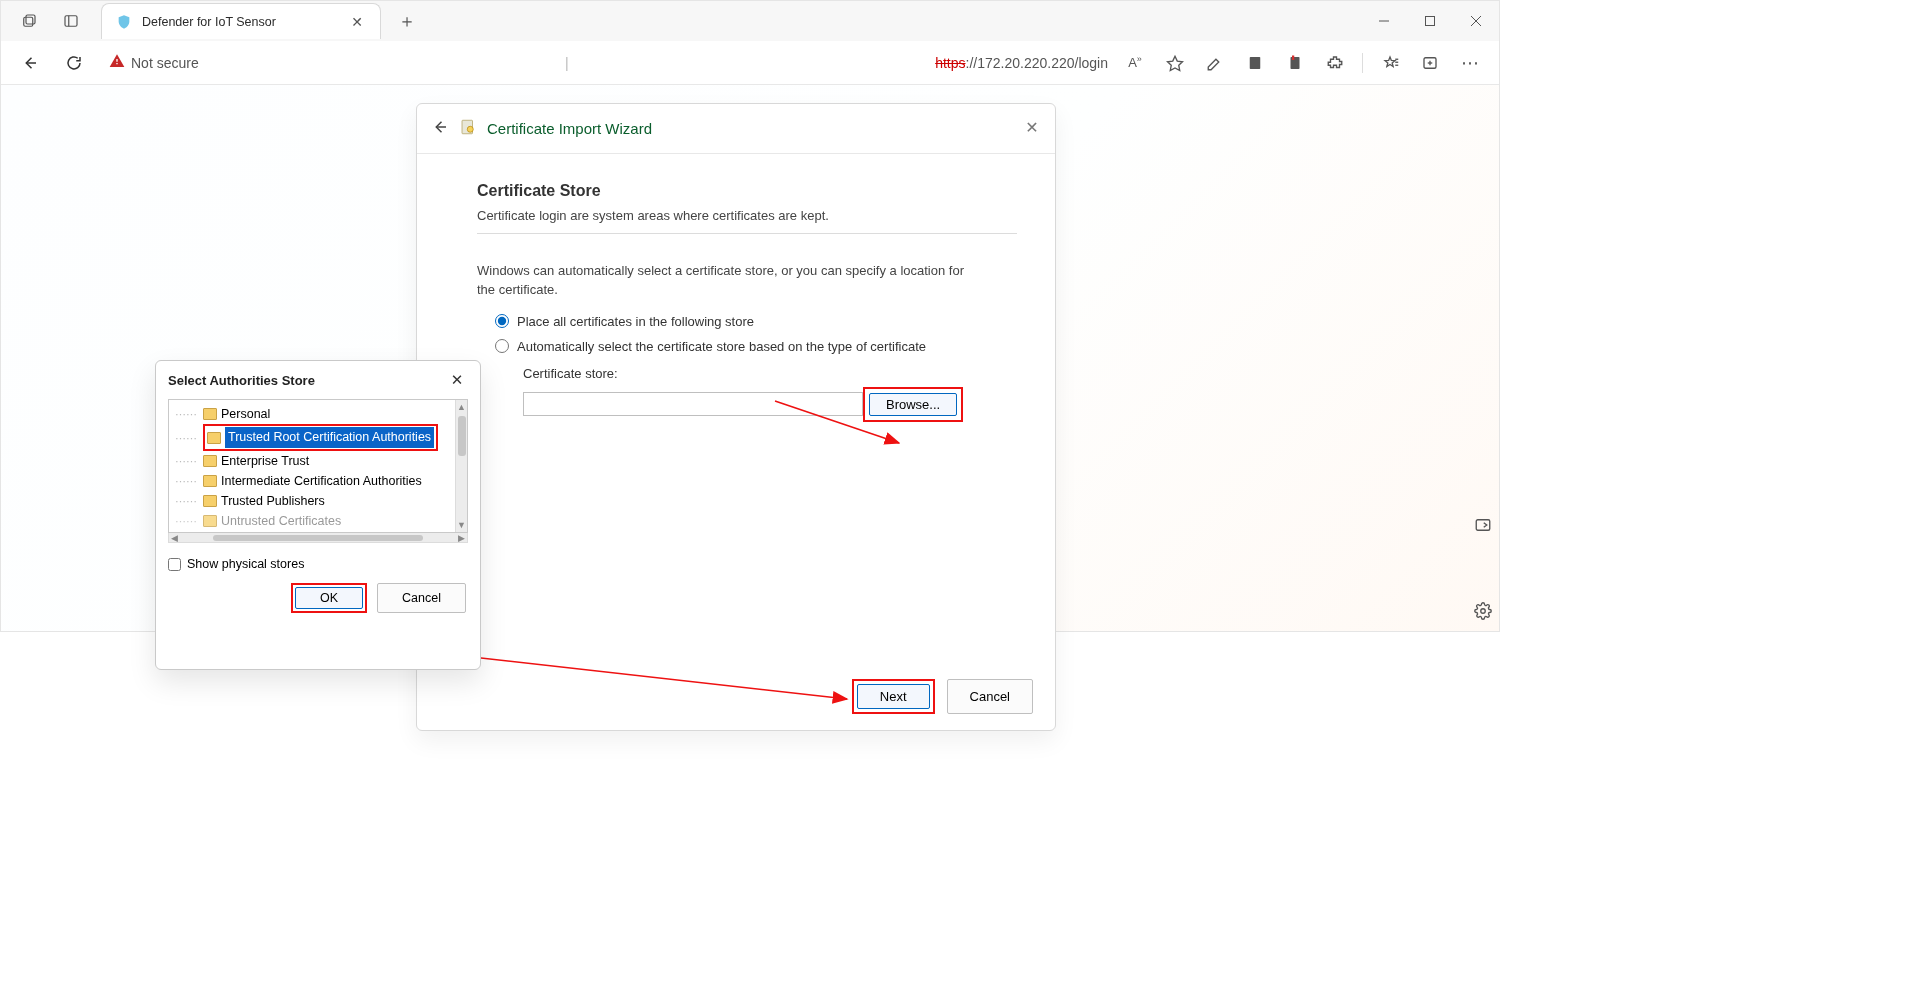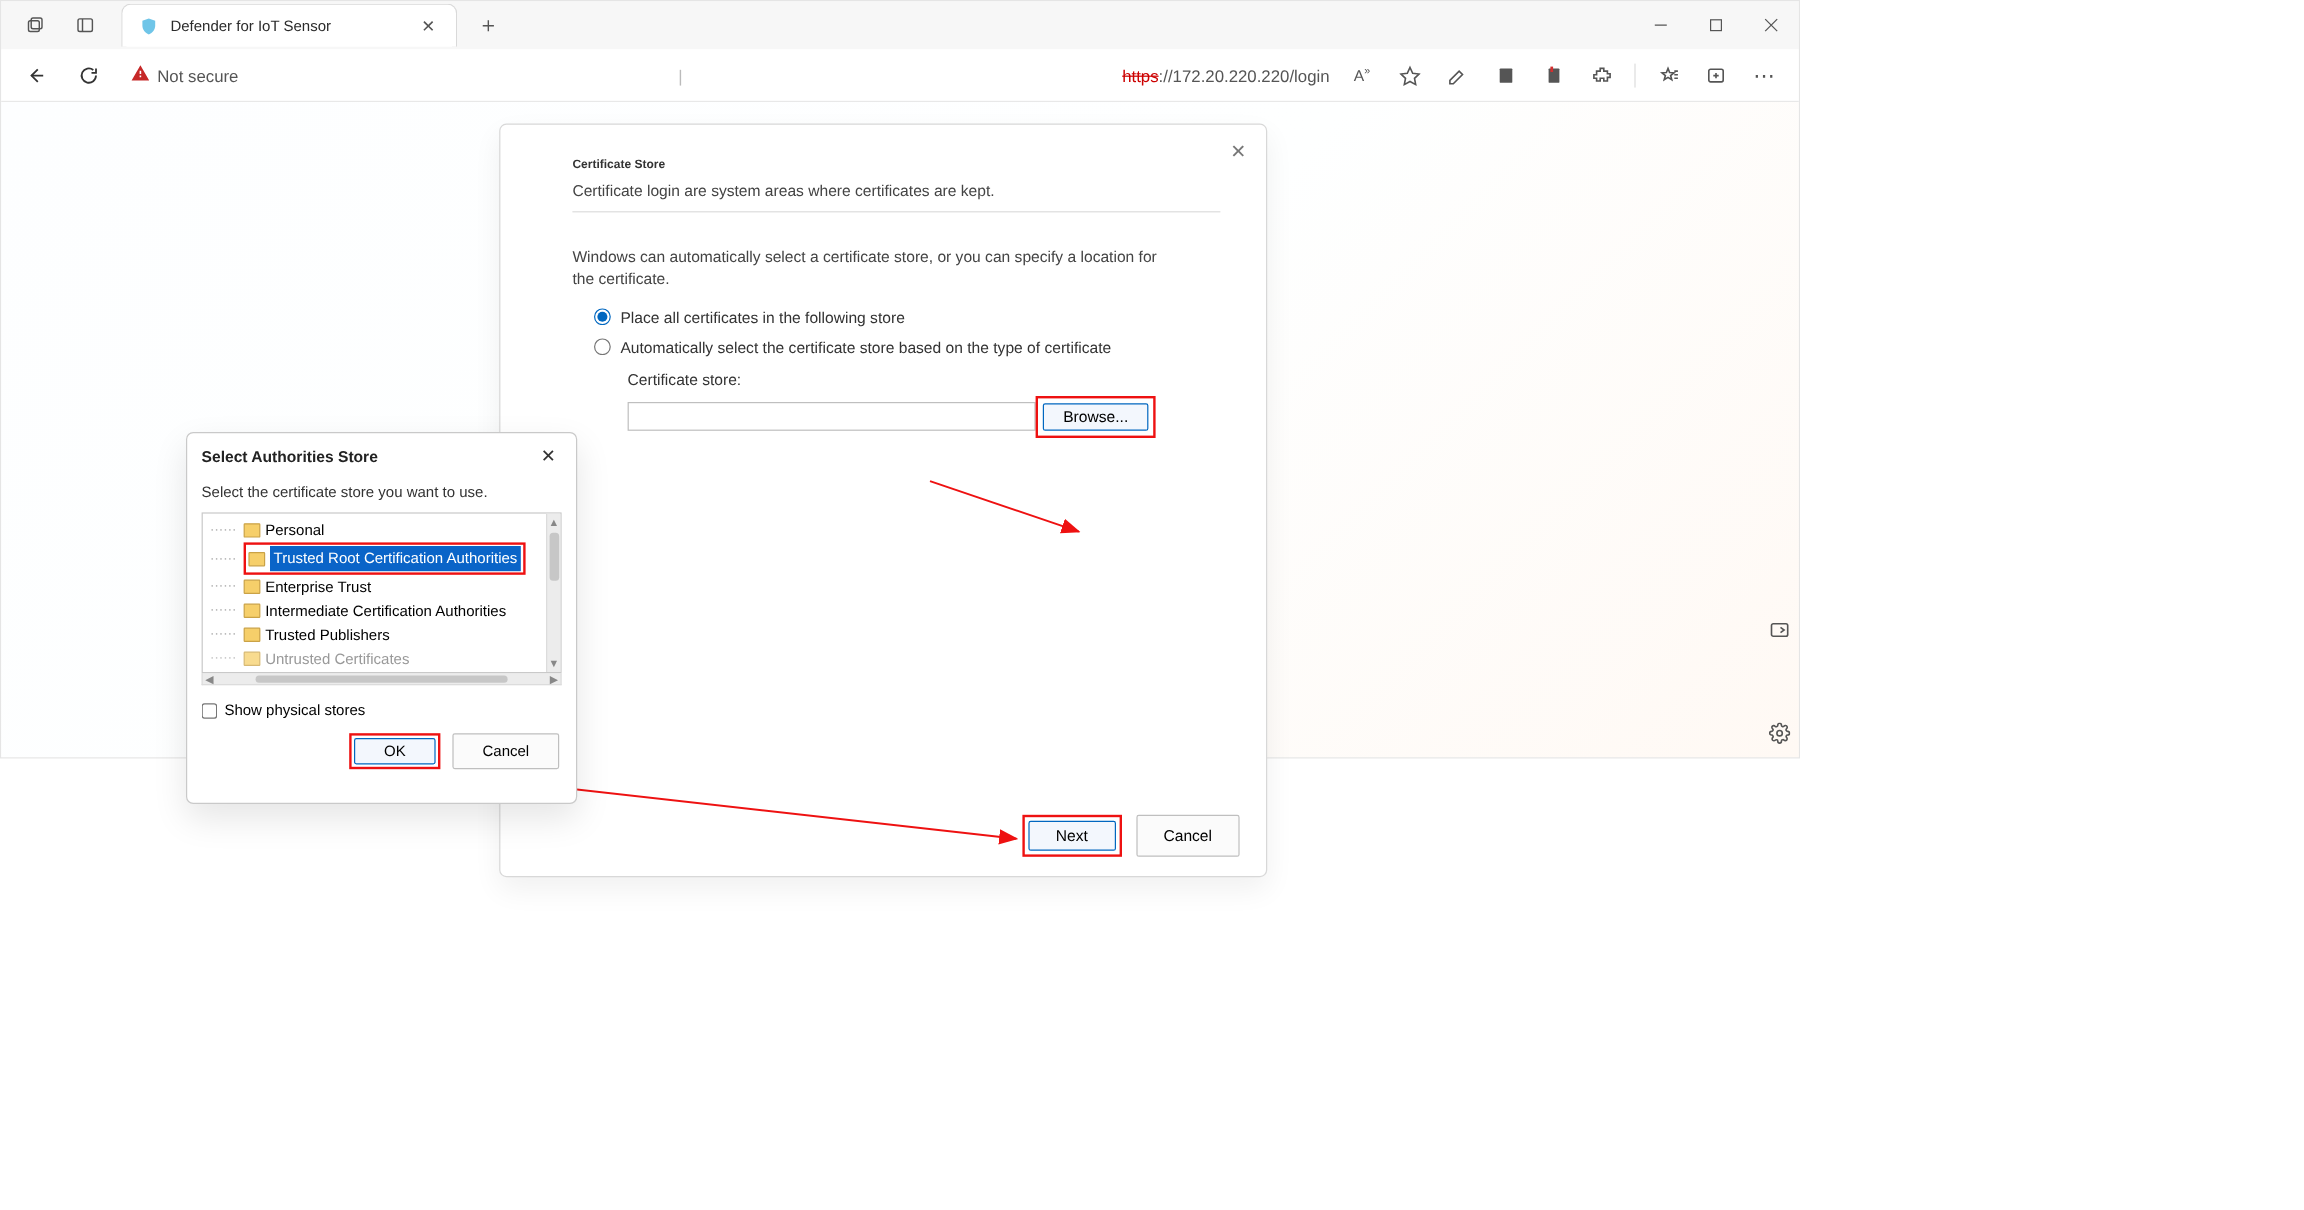--- a/index.html
+++ b/index.html
@@ -36,21 +36,21 @@
 
 .viewport { position:relative; width:100%; height:calc(100% - 84px); background:linear-gradient(135deg,#fdfeff 0%, #feffff 55%, #fff9f4 100%); }
 
 
 .wizard { position:absolute; left:415px; top:18px; width:640px; height:628px; background:#fff; border:1px solid #d8d8d8; border-radius:6px; box-shadow:0 10px 24px rgba(0,0,0,.06); }
 .wizard .close-x { position:absolute; right:12px; top:12px; width:22px; height:22px; display:flex; align-items:center; justify-content:center; color:#777; font-size:16px;}
 .wizard .whead { display:flex; align-items:center; gap:10px; padding:14px 20px 14px 14px; border-bottom:1px solid #e8e8e8; font-size:15px; color:#0a5d2c; }
 .wizard .whead .back { color:#444; }
 .wizard .whead .wtitle { color:#0a5d2c; font-weight:400; }
 .wizard .wbody { padding:28px 40px 0 60px; font-size:13px; color:#333; }
-.wizard .wbody h3 { font-size:10px; font-weight:700; margin-bottom:8px; }
+.wizard .wbody h3 { font-size:16px; font-weight:700; margin-bottom:8px; }
 .wizard .wbody .desc { color:#444; margin-bottom:10px; }
 .wizard .divider { height:1px; background:#dcdcdc; margin:6px 0 28px 0; width:540px;}
 .wizard .intro { color:#444; line-height:1.45; max-width:500px; }
 .wizard .opts { margin:14px 0 0 18px; }
 .wizard .optrow { display:flex; align-items:center; gap:8px; margin-bottom:10px; font-size:13px;}
 .wizard input[type=radio]{ width:14px; height:14px; accent-color:#0067c0;}
 .wizard .store-label { margin:12px 0 6px 28px; font-size:13px; }
 .wizard .store-row { display:flex; align-items:center; margin-left:28px;}
 .wizard .store-input { width:340px; height:24px; border:1px solid #bfbfbf; background:#fff; }
 .wizard .browse-wrap { border:2px solid #e11; padding:4px; }
@@ -221,20 +221,35 @@
           </svg>
         </div>
       <div class="ico" style="font-size:18px;">⋯</div>
     </div>
   </div>
 
   <div class="viewport">
 
     <div class="wizard">
       <div class="close-x">✕</div>
+      <div class="whead">
+        <span class="back">
+          <svg width="18" height="18" viewBox="0 0 24 24" fill="none" stroke="currentColor" stroke-width="2">
+              <polyline points="14 5 7 12 14 19"></polyline>
+              <line x1="7" y1="12" x2="20" y2="12"></line>
+            </svg>
+        </span>
+        <span>
+          <svg width="18" height="18" viewBox="0 0 24 24">
+              <rect x="4" y="3" width="14" height="18" rx="1" fill="#e8e7d8" stroke="#b0a060"></rect>
+              <circle cx="15" cy="15" r="4" fill="#f6d25a" stroke="#b88b10"></circle>
+            </svg>
+        </span>
+        <span class="wtitle">Certificate Import Wizard</span>
+      </div>
 
       <div class="wbody">
         <h3>Certificate Store</h3>
         <div class="desc">Certificate login are system areas where certificates are kept.</div>
         <div class="divider"></div>
         <div class="intro">Windows can automatically select a certificate store, or you can specify a location for the certificate.</div>
 
         <div class="opts">
           <div class="optrow">
             <input type="radio" name="store" checked="" style="">
@@ -260,21 +275,20 @@
         </span>
         <button class="btn">Cancel</button>
       </div>
     </div>
 
     <div class="selcert">
       <div class="shead">
         <span>Select Authorities Store</span>
         <span class="sx">✕</span>
       </div>
-      <div class="sprompt">Select the certificate store you want to use.</div>
 
       <div class="treewrap">
         <div class="tree">
           <ul class="cutoff">
             <li>
                 <span class="dots">⋯⋯</span>
                 <span class="fld"></span>
                 <span>Personal</span>
               </li>
             <li>

